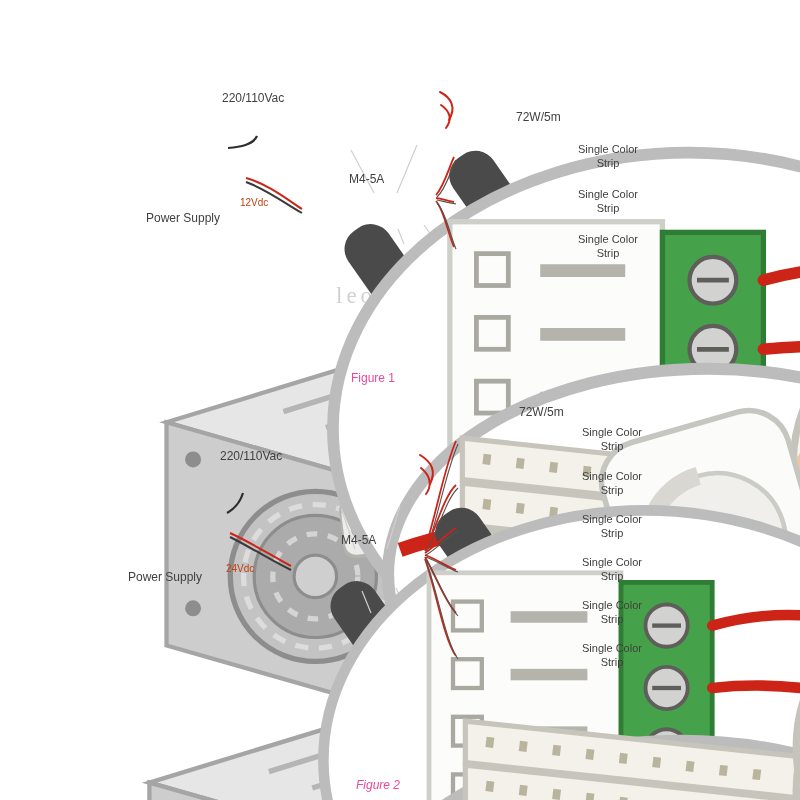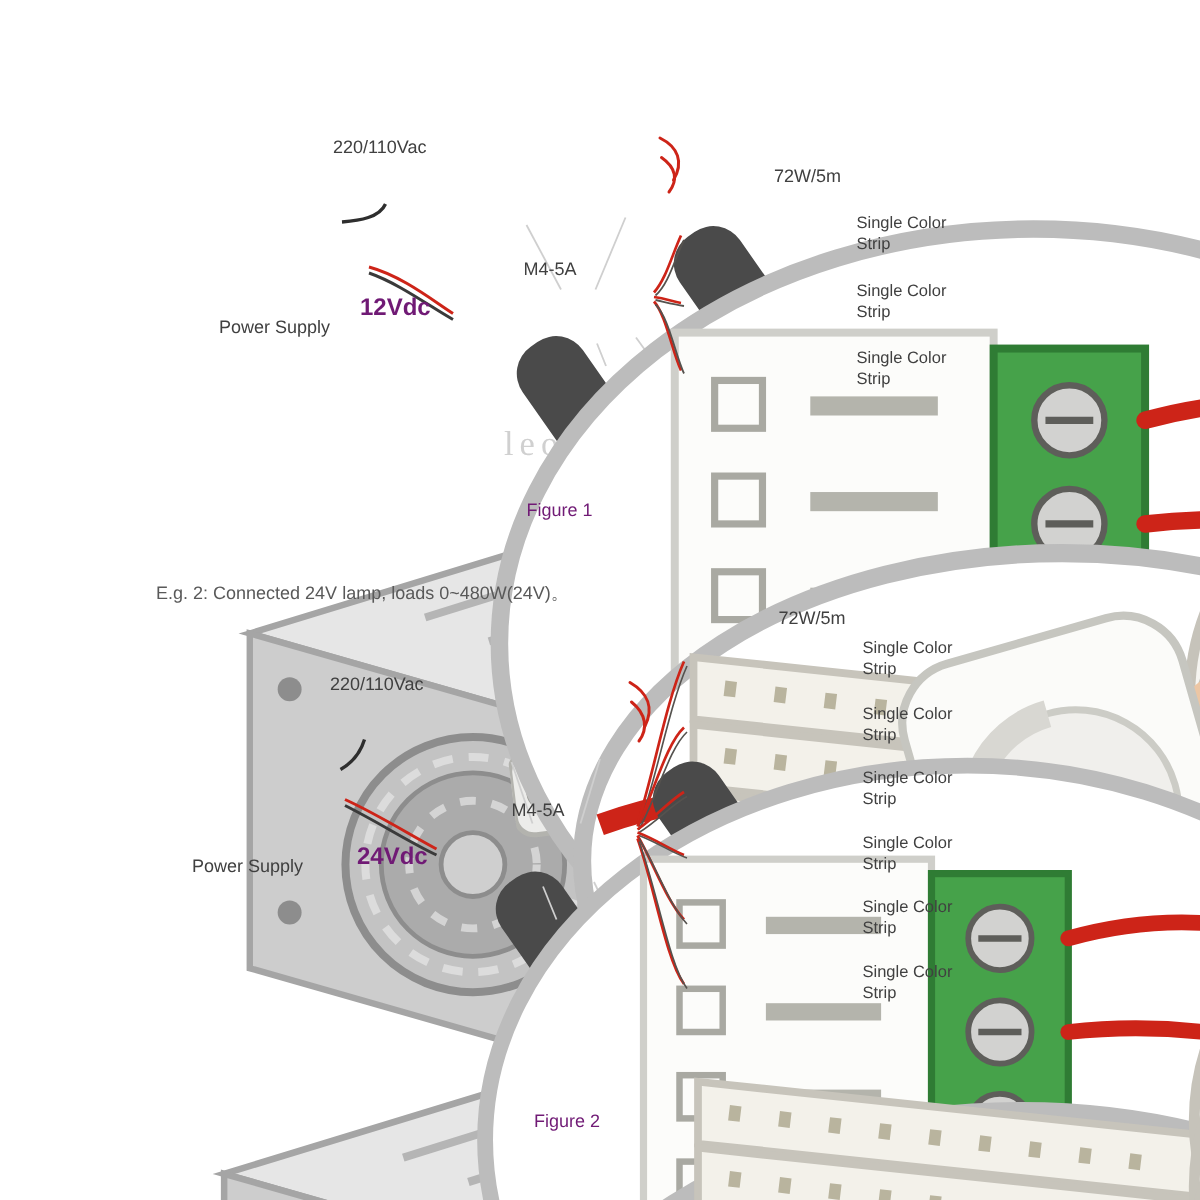--- a/index.html
+++ b/index.html
@@ -1,24 +1,24 @@
 <!DOCTYPE html>
 <html><head>
 <meta charset="utf-8">
 <style>
   * { margin:0; padding:0; box-sizing:border-box; }
   html,body { background:#ffffff; font-family:"Liberation Sans", sans-serif; }
   .canvas { position:relative; width:800px; height:800px; background:#fff; overflow:hidden; }
   svg.scene { position:absolute; left:0; top:0; z-index:1; }
   .lbl { position:absolute; z-index:2; white-space:nowrap; color:#404040; font-size:12px; }
   .title { font-size:12px; color:#595959; }
-  .dc { font-size:16px; font-weight:bold; color:#701a75; }
-  .caption { font-size:12px; color:#701a75; }
+  .dc { font-size:10px; font-weight:normal; color:#c2410c; }
+  .caption { font-size:12px; color:#ec4899;margin-top:38px; }
   .strip-lbl { position:absolute; z-index:2; width:74px; font-size:11px; line-height:1.25;
-               color:#404040; text-align:left; white-space:normal; }
+               color:#404040; text-align:center; white-space:normal; }
   .wm { position:absolute; z-index:0; font-family:"Liberation Serif", serif; font-size:23px;
         letter-spacing:4px; color:#d0d0d0; white-space:nowrap; }
 </style>
 </head>
 <body>
 
 <div class="canvas">
 
   <div class="wm" style="left:336px; top:283px;">leonleds.com</div>
   <div class="wm" style="left:328px; top:499px;">leonleds.com</div>
@@ -296,24 +296,23 @@
     <span>Single Color</span><br>
     <span>Strip</span>
   </div>
   <div class="strip-lbl" style="left:571px; top:233px;">
     <span>Single Color</span><br>
     <span>Strip</span>
   </div>
 
   <div class="lbl caption" style="left:351px; top:333px;">Figure 1</div>
 
-  <div class="lbl title" style="left:104px; top:387px;">E.g. 2: Connected 24V lamp, loads 0~480W(24V)。</div>
   <div class="lbl" style="left:220px; top:449px;">220/110Vac</div>
   <div class="lbl" style="left:128px; top:570px;">Power Supply</div>
-  <div class="lbl dc" style="left:238px; top:563px;">24Vdc</div>
+  <div class="lbl dc" style="left:226px; top:563px;">24Vdc</div>
   <div class="lbl" style="left:341px; top:533px;">M4-5A</div>
   <div class="lbl" style="left:519px; top:405px;">72W/5m</div>
 
   <div class="strip-lbl" style="left:575px; top:426px;">
     <span>Single Color</span><br>
     <span>Strip</span>
   </div>
   <div class="strip-lbl" style="left:575px; top:470px;">
     <span>Single Color</span><br>
     <span>Strip</span>
@@ -328,15 +327,15 @@
   </div>
   <div class="strip-lbl" style="left:575px; top:599px;">
     <span>Single Color</span><br>
     <span>Strip</span>
   </div>
   <div class="strip-lbl" style="left:575px; top:642px;">
     <span>Single Color</span><br>
     <span>Strip</span>
   </div>
 
-  <div class="lbl caption" style="left:356px; top:740px;">Figure 2</div>
+  <div class="lbl caption" style="left:356px; top:740px;font-style:italic;">Figure 2</div>
 
 </div>
 
 </body></html>

